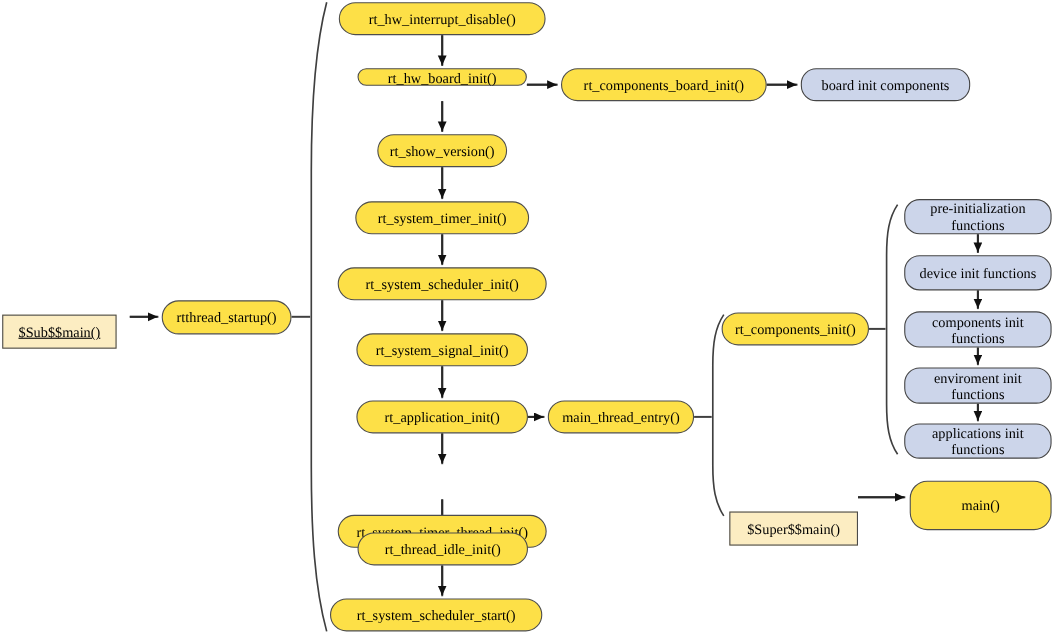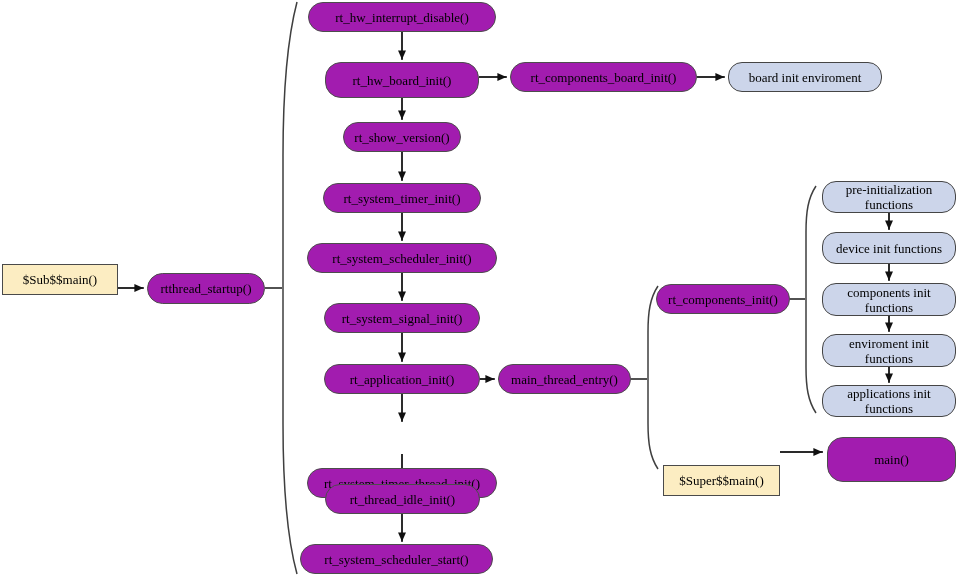--- a/index.html
+++ b/index.html
@@ -9,21 +9,21 @@
     background:#ffffff;
     font-family:"Liberation Serif","DejaVu Serif",serif;
     overflow:hidden;
   }
   .wires{position:absolute;left:0;top:0;z-index:1;}
   .node{
     position:absolute;z-index:2;box-sizing:border-box;
     display:flex;align-items:center;justify-content:center;
     text-align:center;
     font-size:13px;line-height:15px;color:#000;
-    background:#a21caf;
+    background:#fde047;
     border:1.4px solid #4d4d4d;
     border-radius:16px;
     padding:1px 4px;
     white-space:nowrap;
   }
   .node--wrap{white-space:normal;padding:15px 8px;}
   .node--call{background:#ccd5ea;border-color:#454545;border-radius:14px;}
   .node--entry{background:#fcedc2;border-color:#4a4a4a;border-radius:0;}
 </style>
 </head>
@@ -92,36 +92,36 @@
       <line x1="889" y1="316" x2="889" y2="331"></line>
       <line x1="889" y1="367" x2="889" y2="382"></line>
       <line x1="118" y1="288" x2="143" y2="288"></line>
       <line x1="479" y1="77" x2="506" y2="77"></line>
       <line x1="697" y1="77" x2="724" y2="77"></line>
       <line x1="480" y1="379" x2="494" y2="379"></line>
       <line x1="780" y1="452" x2="822" y2="452"></line>
     </g>
   </svg>
 
-  <div class="node node--entry" style="left:2px;top:264px;width:116px;height:31px;">$Sub$$main()</div>
+  <div class="node node--entry" style="left:2px;top:286px;width:104px;height:31px;text-decoration:underline;">$Sub$$main()</div>
   <div class="node" style="left:147px;top:273px;width:118px;height:31px;">rtthread_startup()</div>
 
   <div class="node" style="left:308px;top:2px;width:188px;height:30px;">rt_hw_interrupt_disable()</div>
-  <div class="node" style="left:325px;top:62px;width:154px;height:36px;">rt_hw_board_init()</div>
+  <div class="node" style="left:325px;top:62px;width:154px;height:16px;">rt_hw_board_init()</div>
   <div class="node" style="left:343px;top:122px;width:118px;height:30px;">rt_show_version()</div>
   <div class="node" style="left:323px;top:183px;width:158px;height:30px;">rt_system_timer_init()</div>
   <div class="node" style="left:307px;top:243px;width:190px;height:30px;">rt_system_scheduler_init()</div>
   <div class="node" style="left:324px;top:303px;width:156px;height:30px;">rt_system_signal_init()</div>
   <div class="node" style="left:324px;top:364px;width:156px;height:30px;">rt_application_init()</div>
   <div class="node" style="left:307px;top:424px;width:190px;height:30px;margin-top:44px;">rt_system_timer_thread_init()</div>
   <div class="node" style="left:325px;top:484px;width:155px;height:30px;">rt_thread_idle_init()</div>
   <div class="node" style="left:300px;top:544px;width:193px;height:30px;">rt_system_scheduler_start()</div>
 
   <div class="node" style="left:510px;top:62px;width:187px;height:30px;">rt_components_board_init()</div>
-  <div class="node node--call" style="left:728px;top:62px;width:154px;height:30px;">board init enviroment</div>
+  <div class="node node--call" style="left:728px;top:62px;width:154px;height:30px;">board init components</div>
 
   <div class="node" style="left:498px;top:364px;width:133px;height:30px;">main_thread_entry()</div>
   <div class="node" style="left:656px;top:284px;width:134px;height:30px;">rt_components_init()</div>
 
   <div class="node node--call node--wrap" style="left:822px;top:181px;width:134px;height:32px;">pre-initialization functions</div>
   <div class="node node--call node--wrap" style="left:822px;top:232px;width:134px;height:32px;">device init functions</div>
   <div class="node node--call node--wrap" style="left:822px;top:334px;width:134px;height:33px;">enviroment init functions</div>
   <div class="node node--call node--wrap" style="left:822px;top:283px;width:134px;height:33px;">components init functions</div>
   <div class="node node--call node--wrap" style="left:822px;top:385px;width:134px;height:32px;">applications init functions</div>
 

